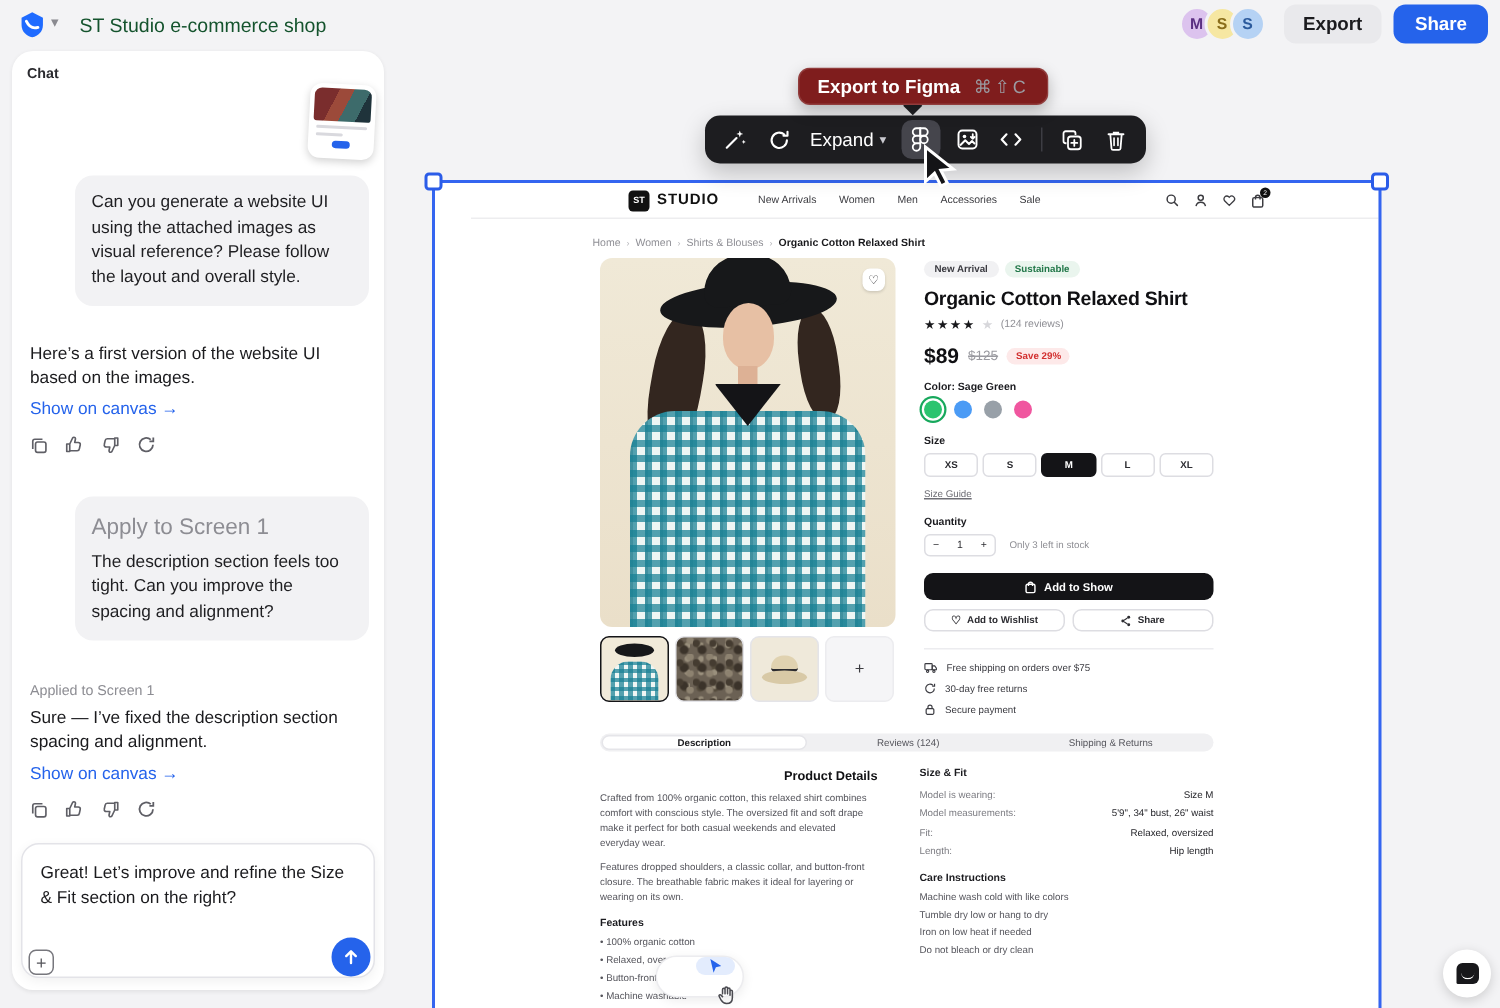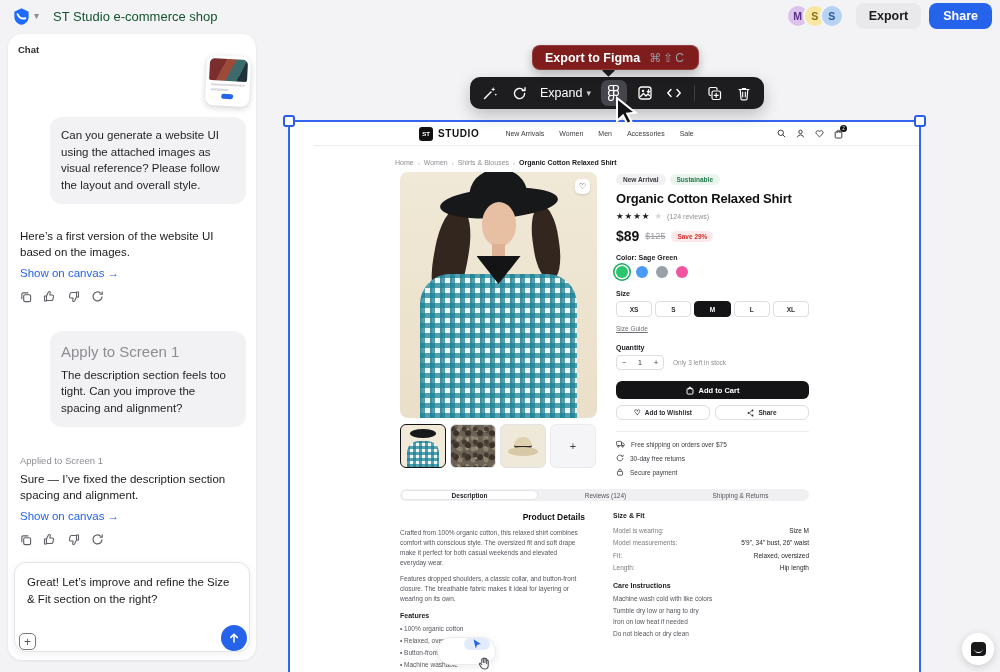--- a/index.html
+++ b/index.html
@@ -470,21 +470,21 @@
           <span>1</span>
           <span>+</span>
         </div>
         <span class="stock">Only 3 left in stock</span>
       </div>
       <button class="atc">
         <svg width="8" height="9" viewBox="0 0 10 11">
             <rect x="1.3" y="3" width="7.4" height="7" rx="1.2" fill="none" stroke="#fff" stroke-width="1.2"></rect>
             <path d="M3.3 4.4V3a1.7 1.7 0 0 1 3.4 0v1.4" fill="none" stroke="#fff" stroke-width="1.2"></path>
           </svg>
-        <span>Add to Cart</span>
+        <span>Add to Show</span>
       </button>
       <div class="dual-row">
         <button class="dual-btn">
             <span style="font-size:7.5px;">♡</span>
             <span>Add to Wishlist</span>
           </button>
         <button class="dual-btn">
             <svg width="7" height="8" viewBox="0 0 10 11">
               <circle cx="2.2" cy="5.5" r="1.4" fill="#2c2c31"></circle>
               <circle cx="7.8" cy="2" r="1.4" fill="#2c2c31"></circle>

